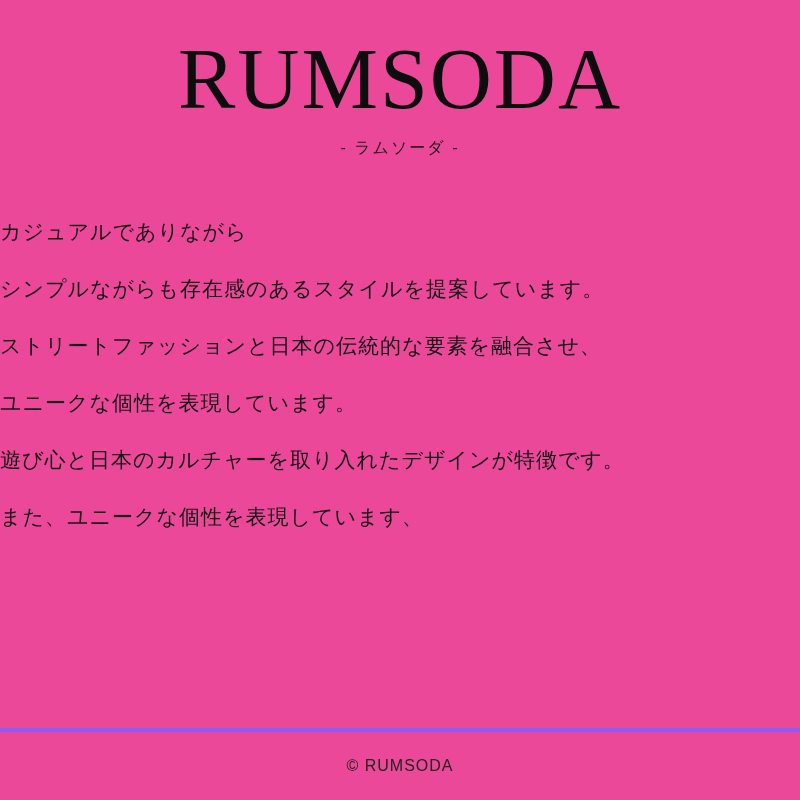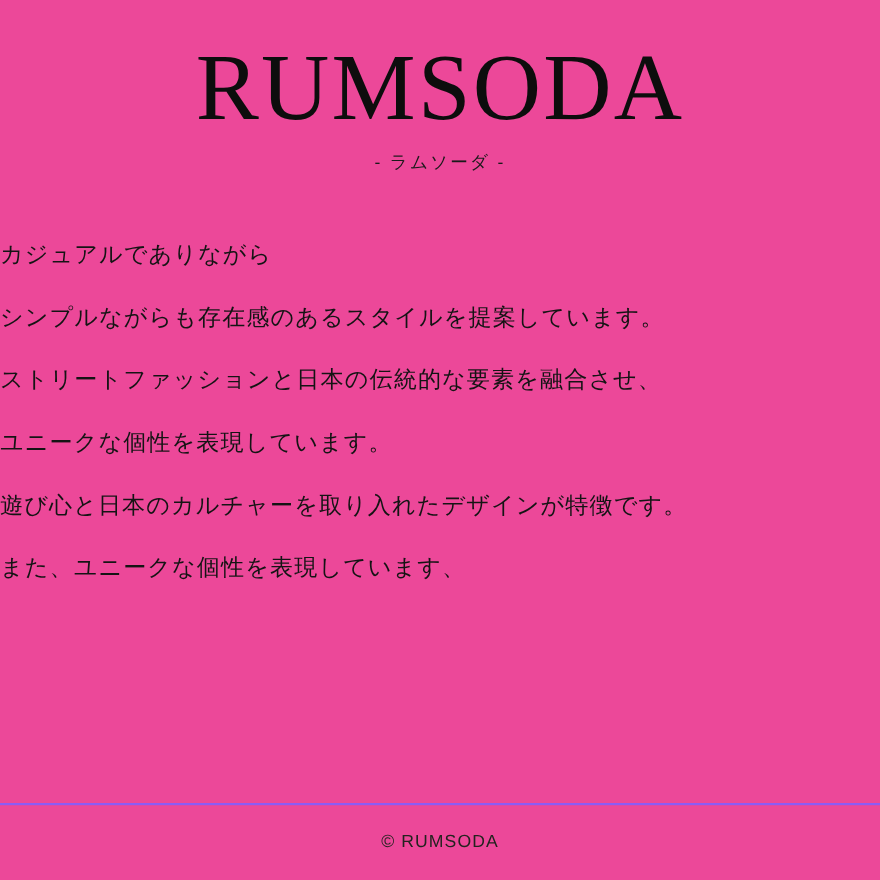--- a/index.html
+++ b/index.html
@@ -55,21 +55,21 @@
     line-height: 1.0;
     margin: 0 0 36px 0;
     white-space: nowrap;
   }
   .footer {
     position: absolute;
     left: 0;
     right: 0;
     bottom: 0;
     height: 68px;
-    border-top: 2px solid #8b5cf6;
+    border-top: 4px solid #8b5cf6;
     display: flex;
     align-items: center;
     justify-content: center;
   }
   .footer-text {
     font-family: "Liberation Sans", sans-serif;
     font-size: 16px;
     letter-spacing: 1px;
     color: #23231f;
   }

